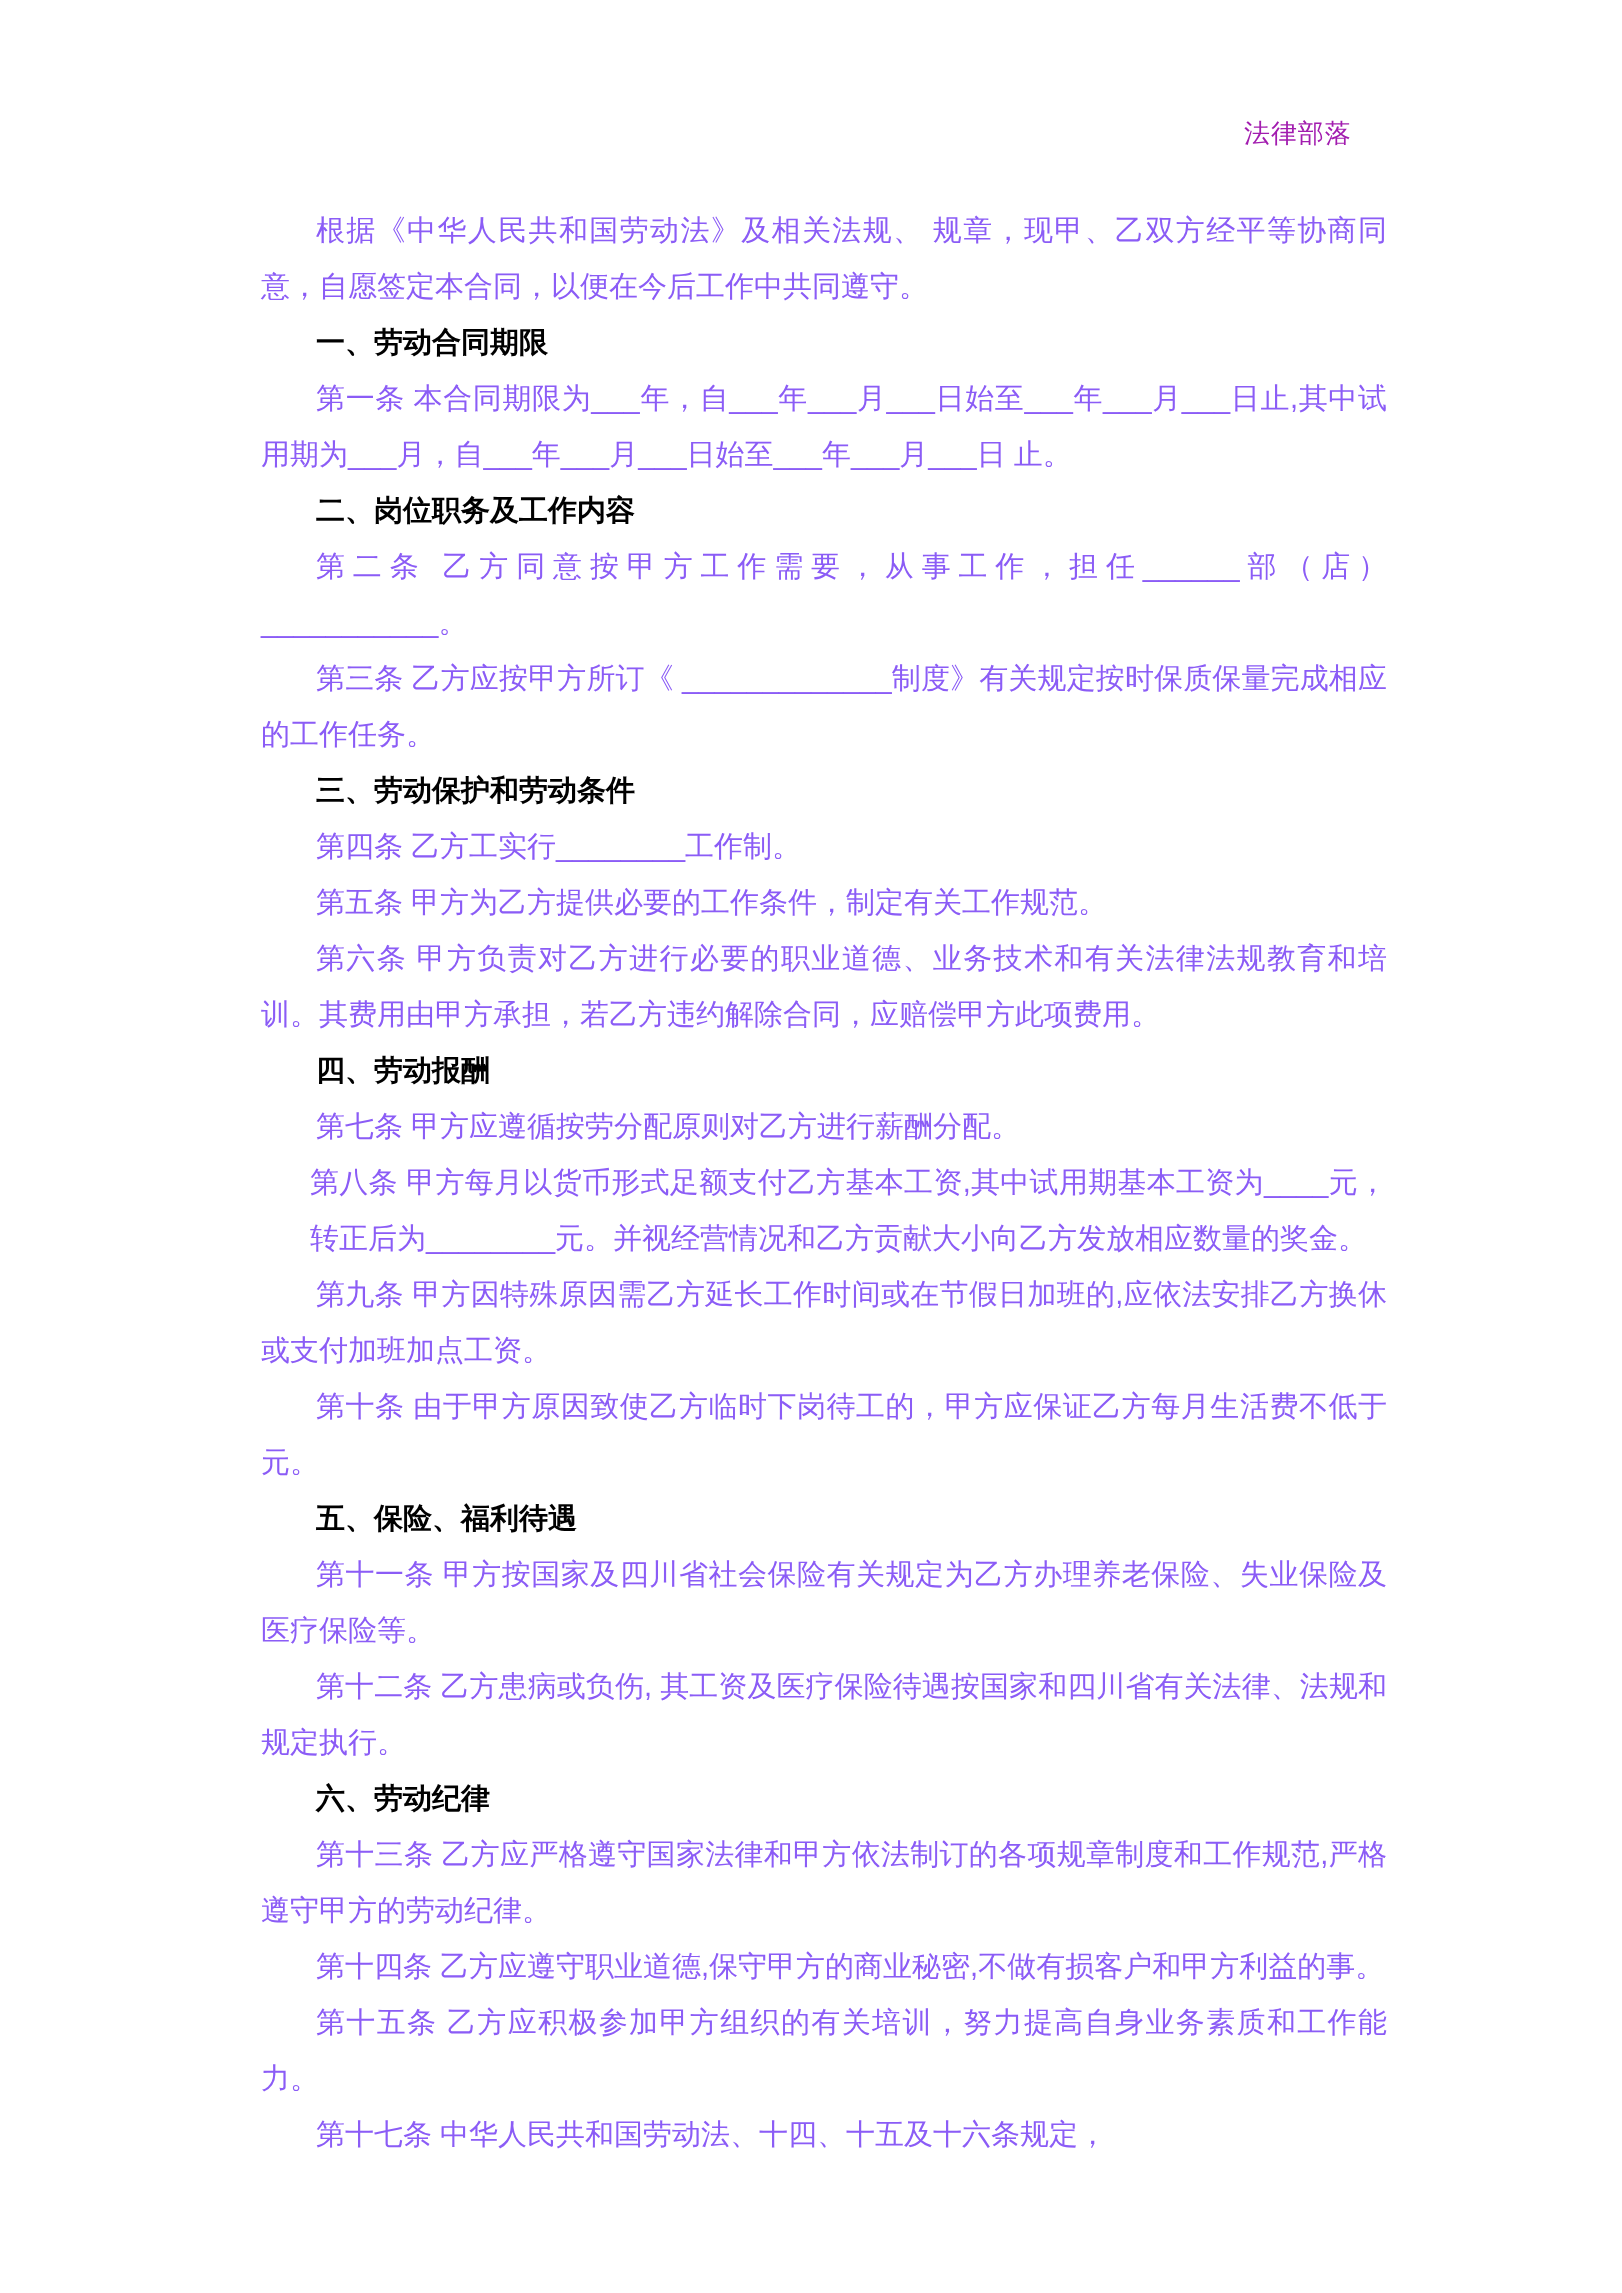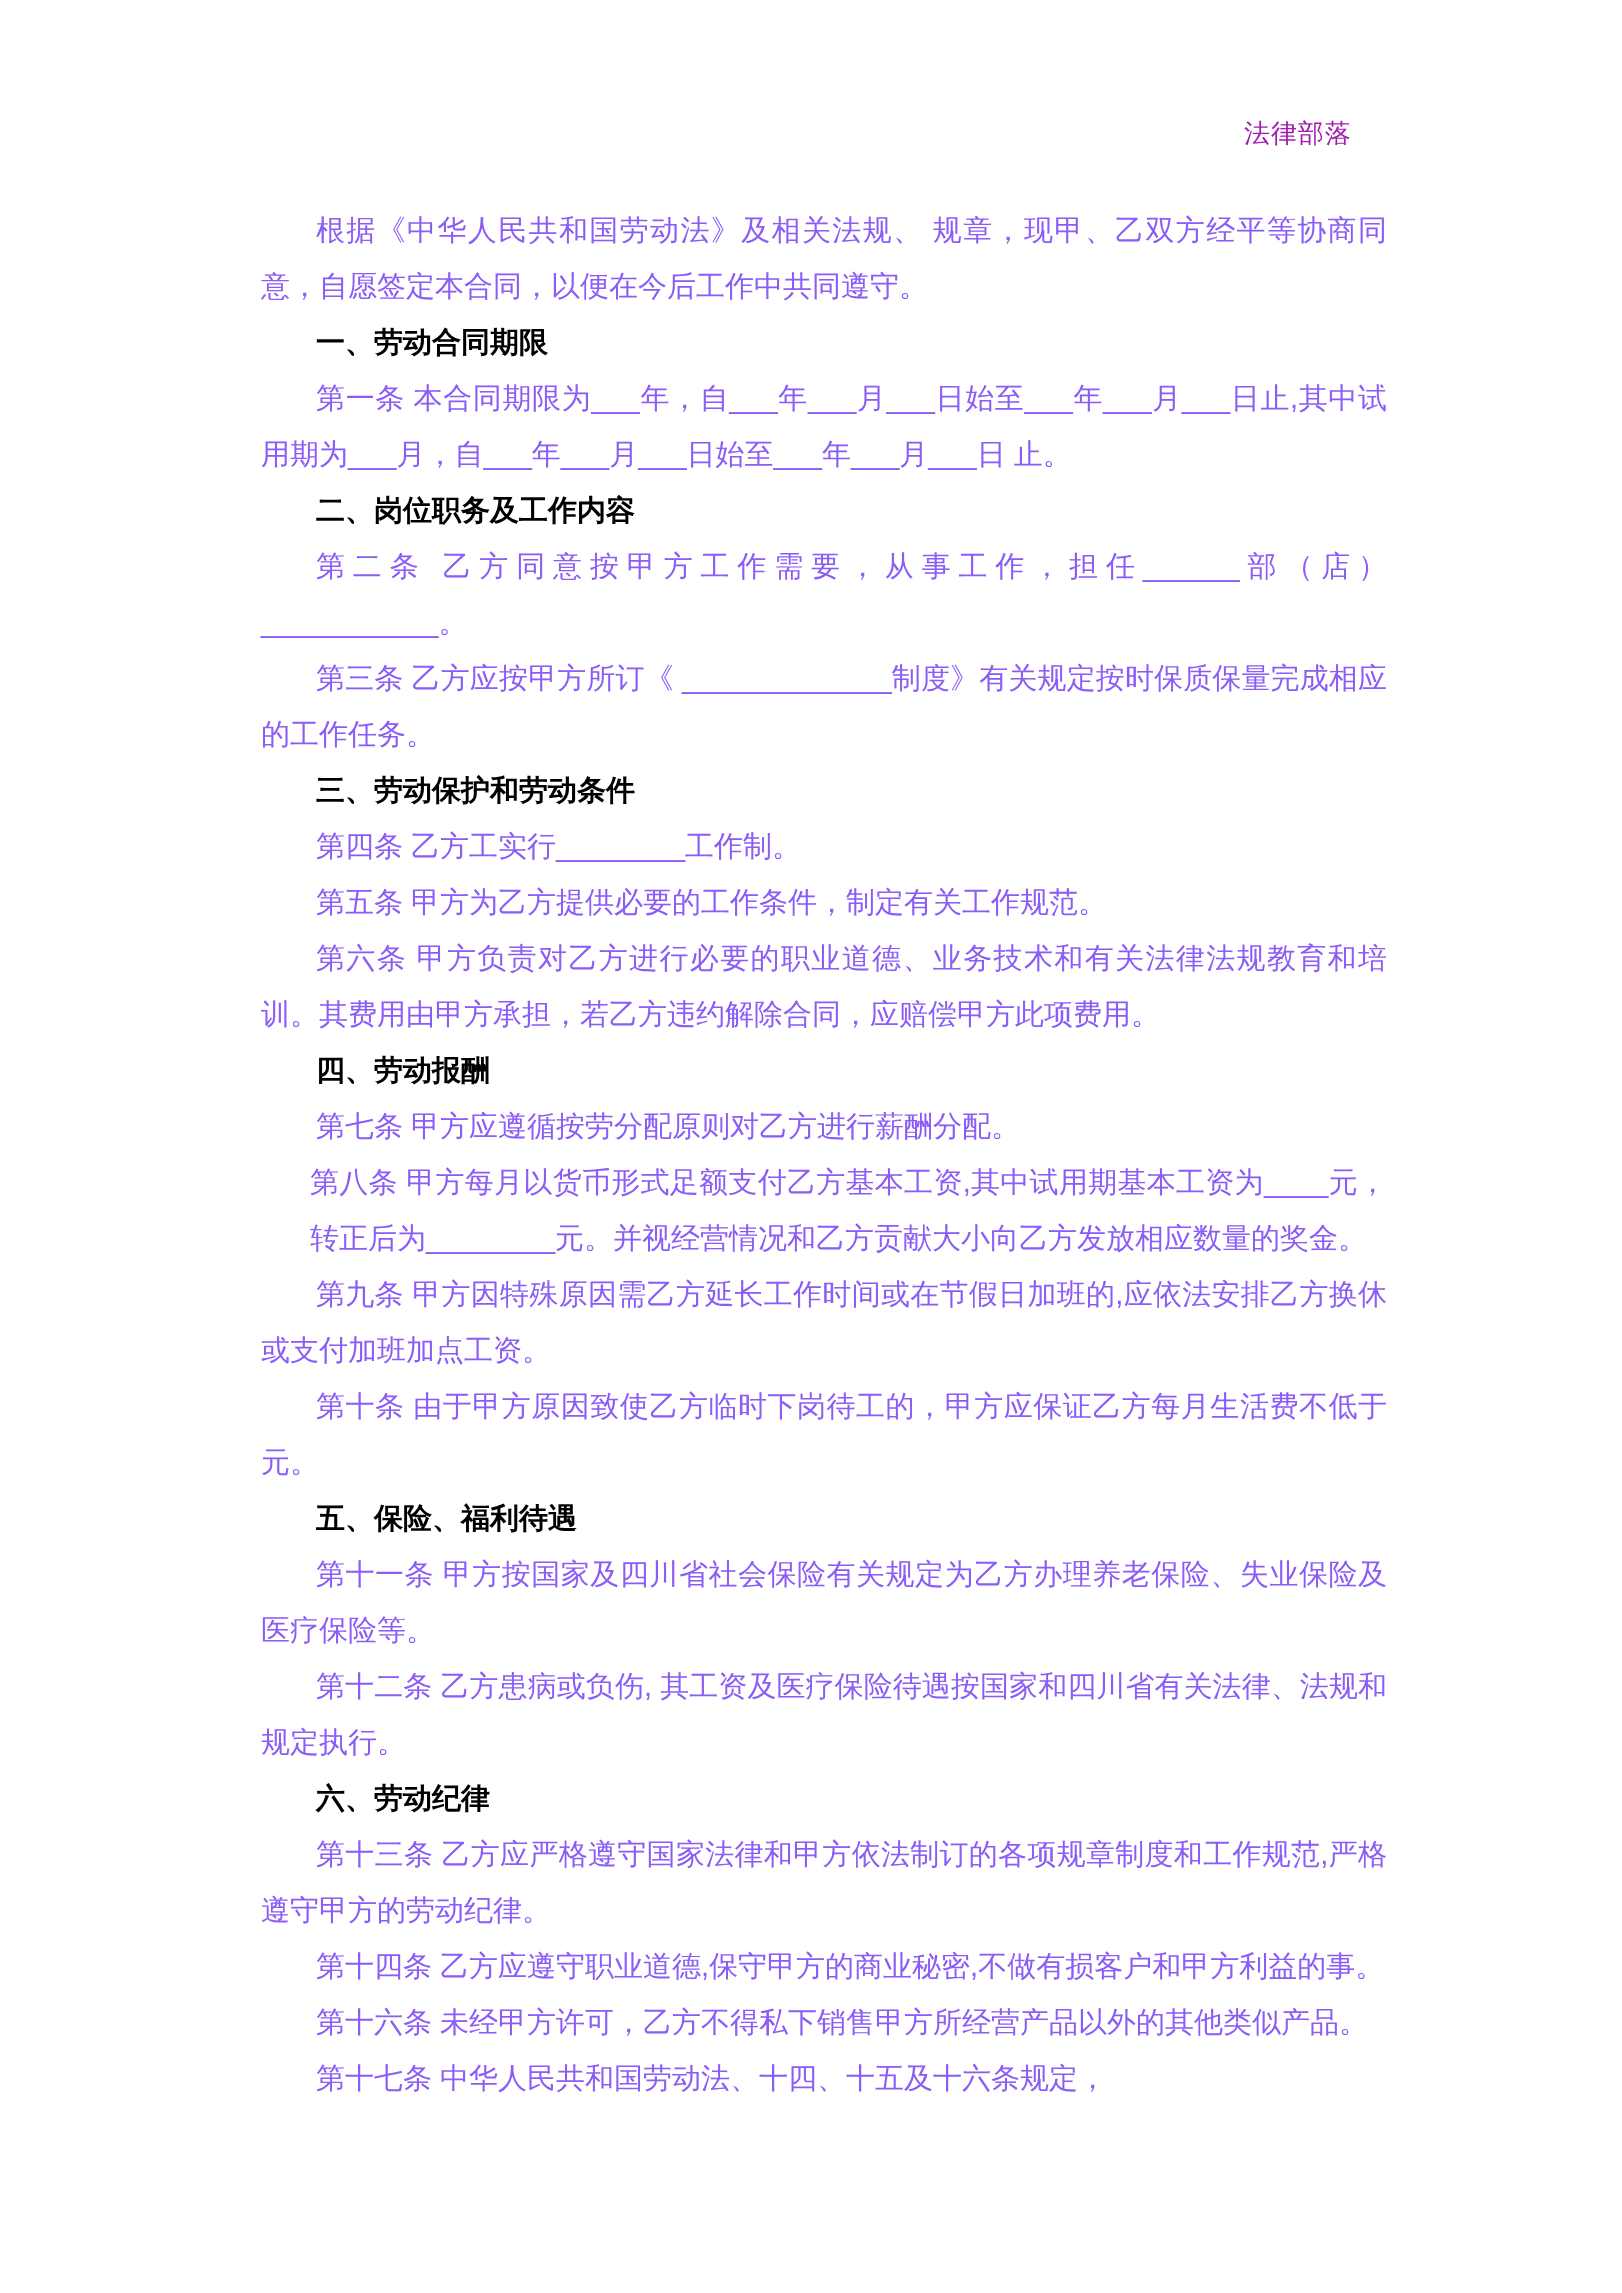--- a/index.html
+++ b/index.html
@@ -83,18 +83,18 @@
     <p class="para">第九条 甲方因特殊原因需乙方延长工作时间或在节假日加班的,应依法安排乙方换休或支付加班加点工资。</p>
     <p class="para">第十条 由于甲方原因致使乙方临时下岗待工的，甲方应保证乙方每月生活费不低于元。</p>
 
     <h2 class="sec-h">五、保险、福利待遇</h2>
     <p class="para">第十一条 甲方按国家及四川省社会保险有关规定为乙方办理养老保险、失业保险及医疗保险等。</p>
     <p class="para">第十二条 乙方患病或负伤, 其工资及医疗保险待遇按国家和四川省有关法律、法规和规定执行。</p>
 
     <h2 class="sec-h">六、劳动纪律</h2>
     <p class="para">第十三条 乙方应严格遵守国家法律和甲方依法制订的各项规章制度和工作规范,严格遵守甲方的劳动纪律。</p>
     <p class="para">第十四条 乙方应遵守职业道德,保守甲方的商业秘密,不做有损客户和甲方利益的事。</p>
-    <p class="para">第十六条 未经甲方许可，乙方不得私下销售甲方所经营产品以外的其他类似产品。</p>
+    <p class="para">第十五条 乙方应积极参加甲方组织的有关培训，努力提高自身业务素质和工作能力。</p>
     <p class="para">第十七条 中华人民共和国劳动法、十四、十五及十六条规定，</p>
 
   </main>
 </div>
 
 
 </body></html>

